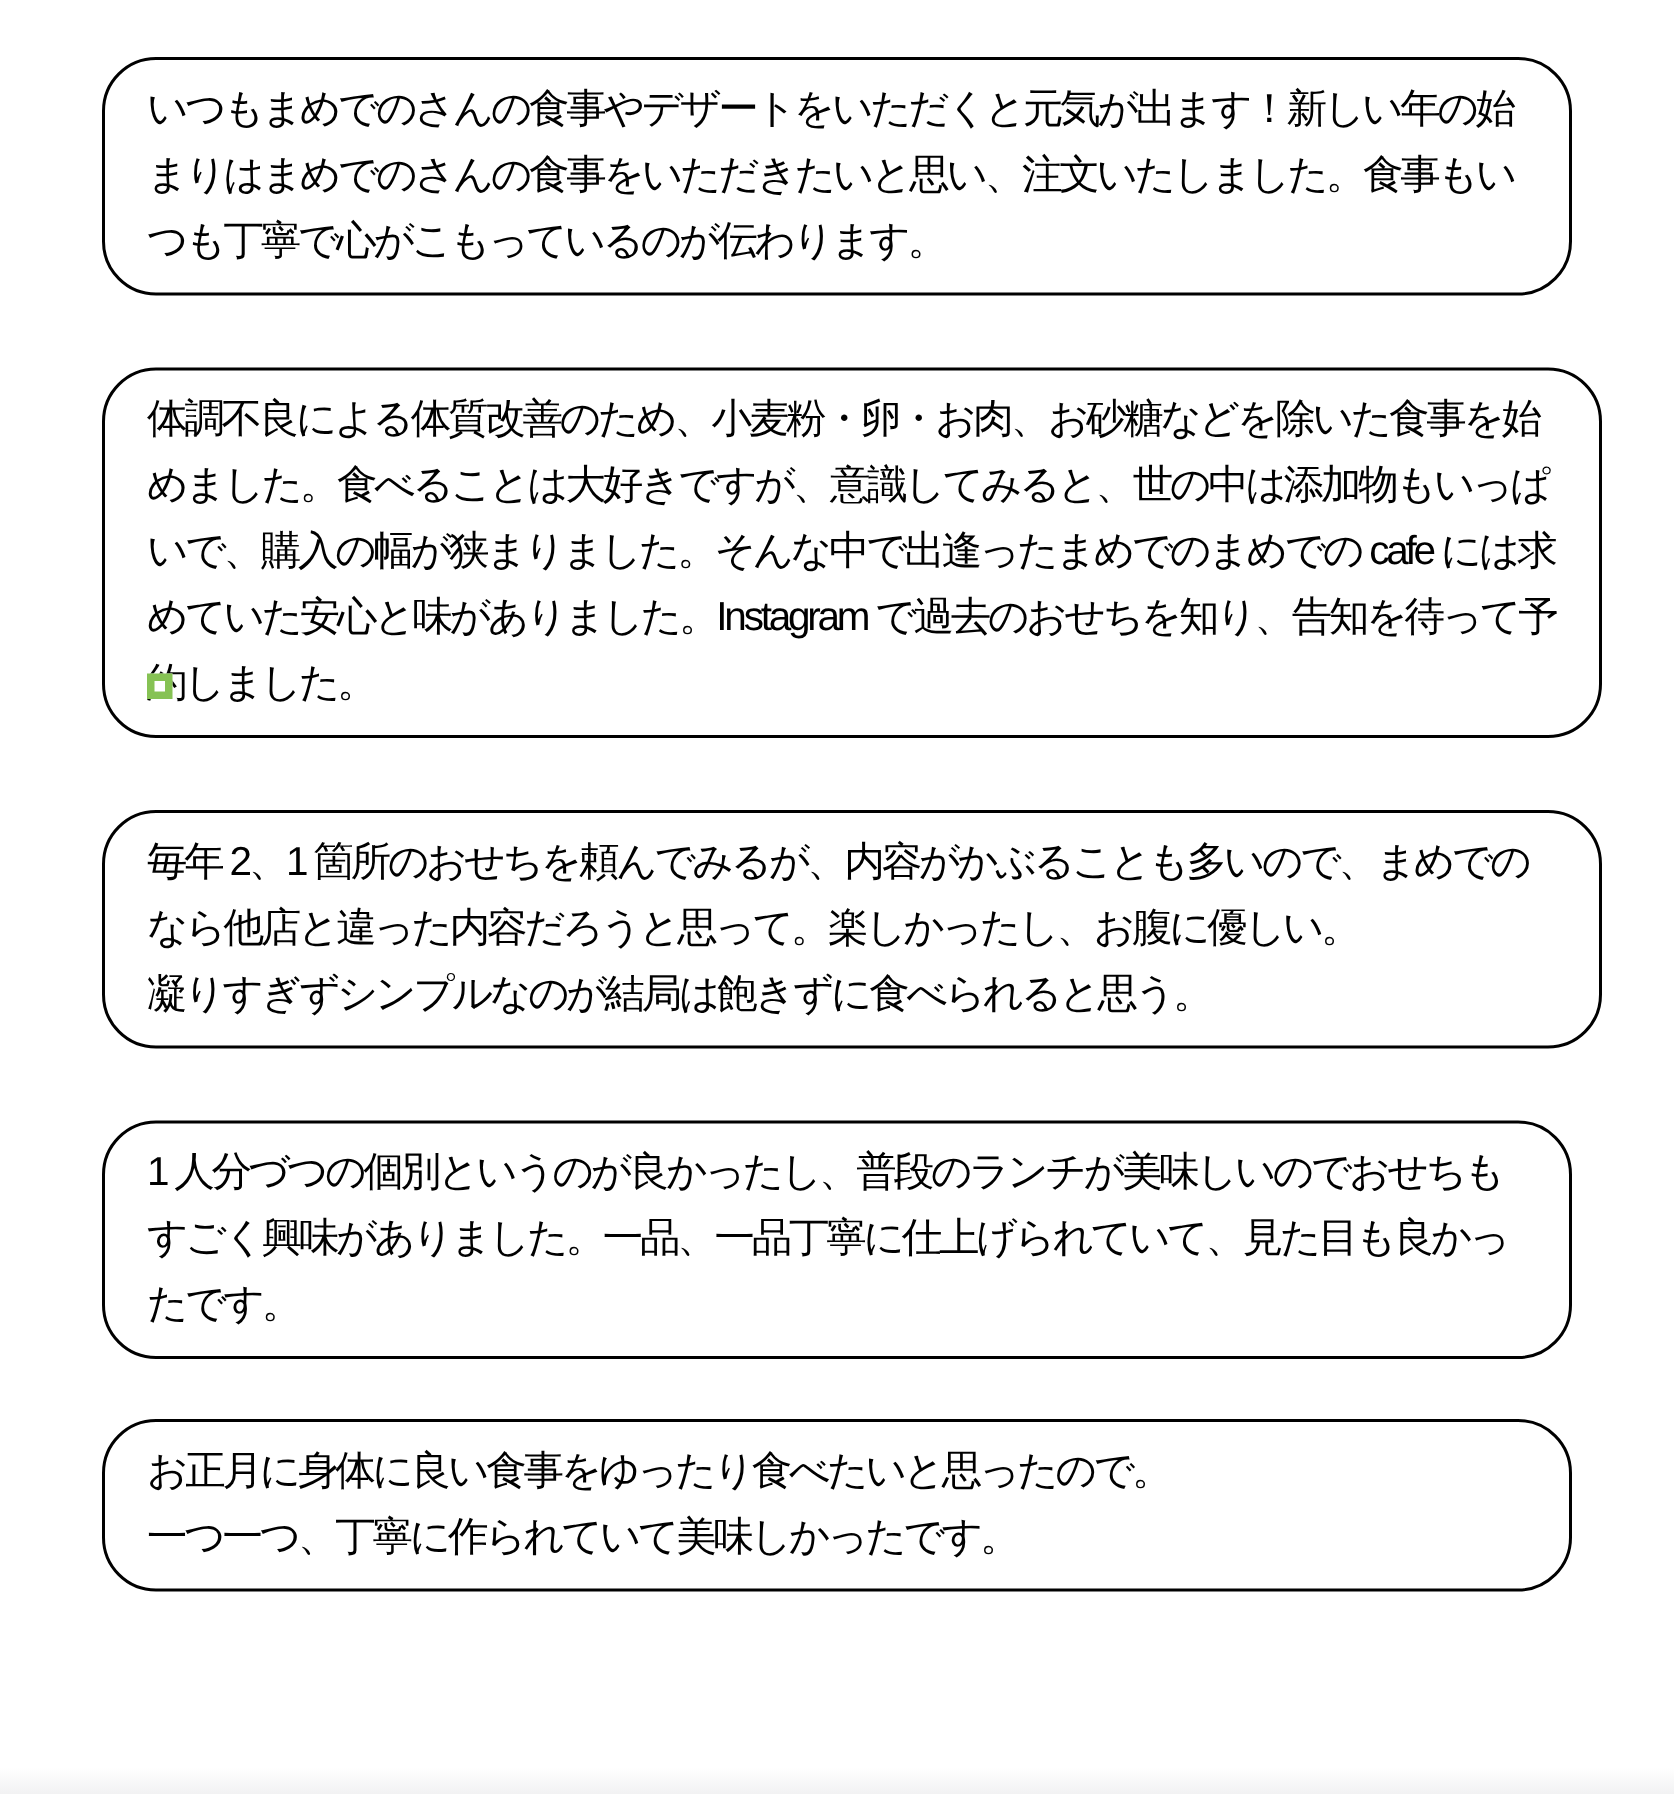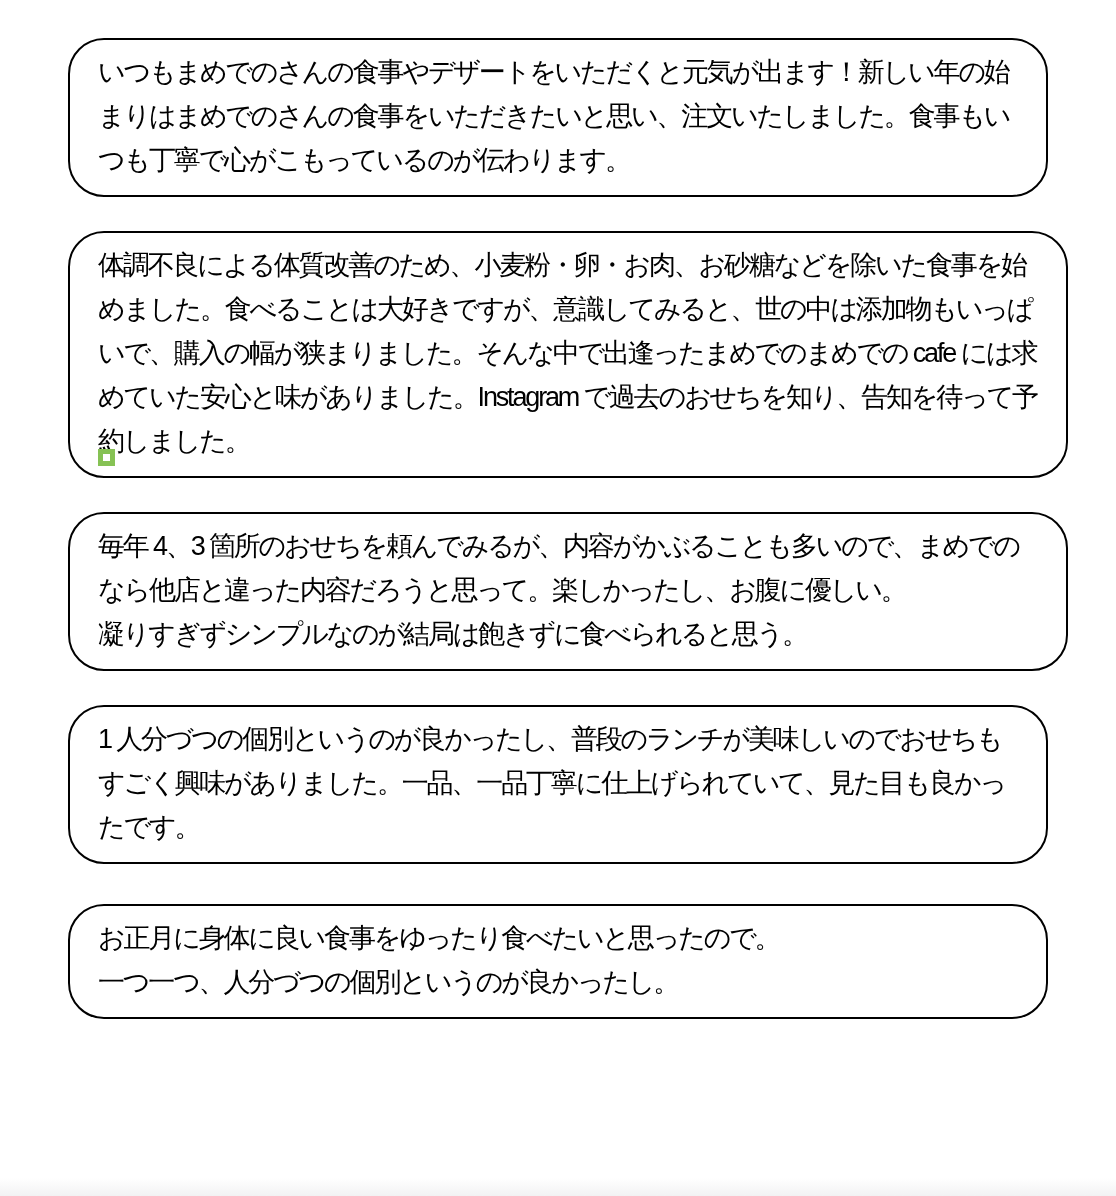--- a/index.html
+++ b/index.html
@@ -22,21 +22,21 @@
     left: 68px;
     width: 1000px;
   }
   .bubble {
     box-sizing: border-box;
     width: 980px;
     border: 2.5px solid #000000;
     border-radius: 36px;
     background: #ffffff;
     padding: 10px 26px 13px 28px;
-    margin-bottom: 34px;
+    margin-bottom: 48px;
   }
   .bubble.wide {
     width: 1000px;
   }
   .bubble .txt {
     display: block;
     font-size: 27px;
     line-height: 44px;
     letter-spacing: -0.08em;
     white-space: pre-wrap;
@@ -73,31 +73,31 @@
     <div class="bubble bubble-1">
       <span class="txt">いつもまめでのさんの食事やデザートをいただくと元気が出ます！新しい年の始まりはまめでのさんの食事をいただきたいと思い、注文いたしました。食事もいつも丁寧で心がこもっているのが伝わります。</span>
     </div>
 
 
     <div class="bubble bubble-3 wide">
       <span class="txt">体調不良による体質改善のため、小麦粉・卵・お肉、お砂糖などを除いた食事を始めました。食べることは大好きですが、意識してみると、世の中は添加物もいっぱいで、購入の幅が狭まりました。そんな中で出逢ったまめでのまめでの cafe には求めていた安心と味がありました。Instagram で過去のおせちを知り、告知を待って予約しました。</span>
     </div>
 
     <div class="bubble bubble-4 wide">
-      <span class="txt">毎年 4、3 箇所のおせちを頼んでみるが、内容がかぶることも多いので、まめでのなら他店と違った内容だろうと思って。楽しかったし、お腹に優しい。
+      <span class="txt">毎年 2、1 箇所のおせちを頼んでみるが、内容がかぶることも多いので、まめでのなら他店と違った内容だろうと思って。楽しかったし、お腹に優しい。
 凝りすぎずシンプルなのが結局は飽きずに食べられると思う。</span>
     </div>
 
     <div class="bubble bubble-5">
       <span class="txt">1 人分づつの個別というのが良かったし、普段のランチが美味しいのでおせちもすごく興味がありました。一品、一品丁寧に仕上げられていて、見た目も良かったです。</span>
     </div>
 
     <div class="bubble bubble-6">
       <span class="txt">お正月に身体に良い食事をゆったり食べたいと思ったので。
-一つ一つ、人分づつの個別というのが良かったし。</span>
+一つ一つ、丁寧に作られていて美味しかったです。</span>
     </div>
 
   </div>
 
   <div class="marker"></div>
 
   <div class="footer-strip"></div>
 
 </div>
 

